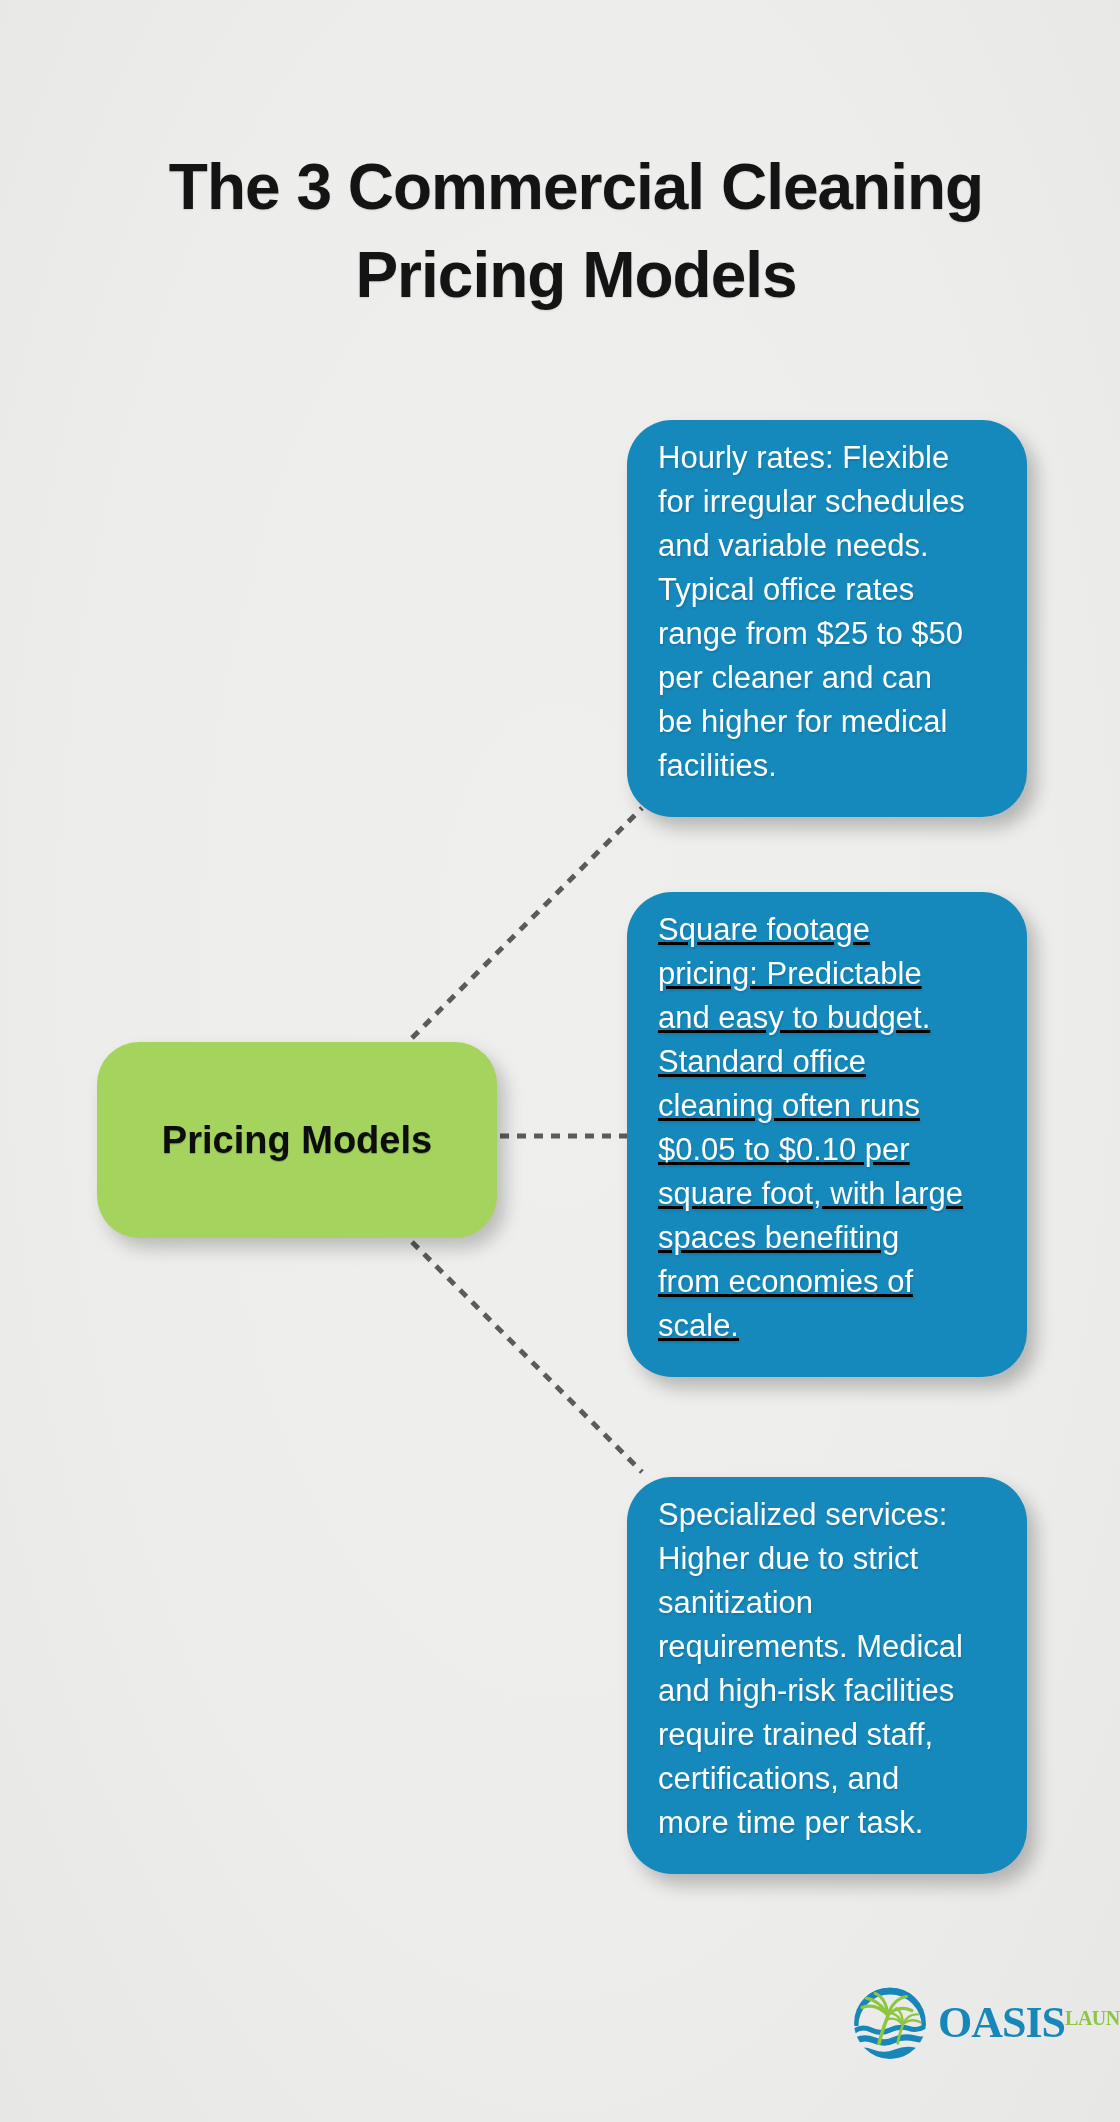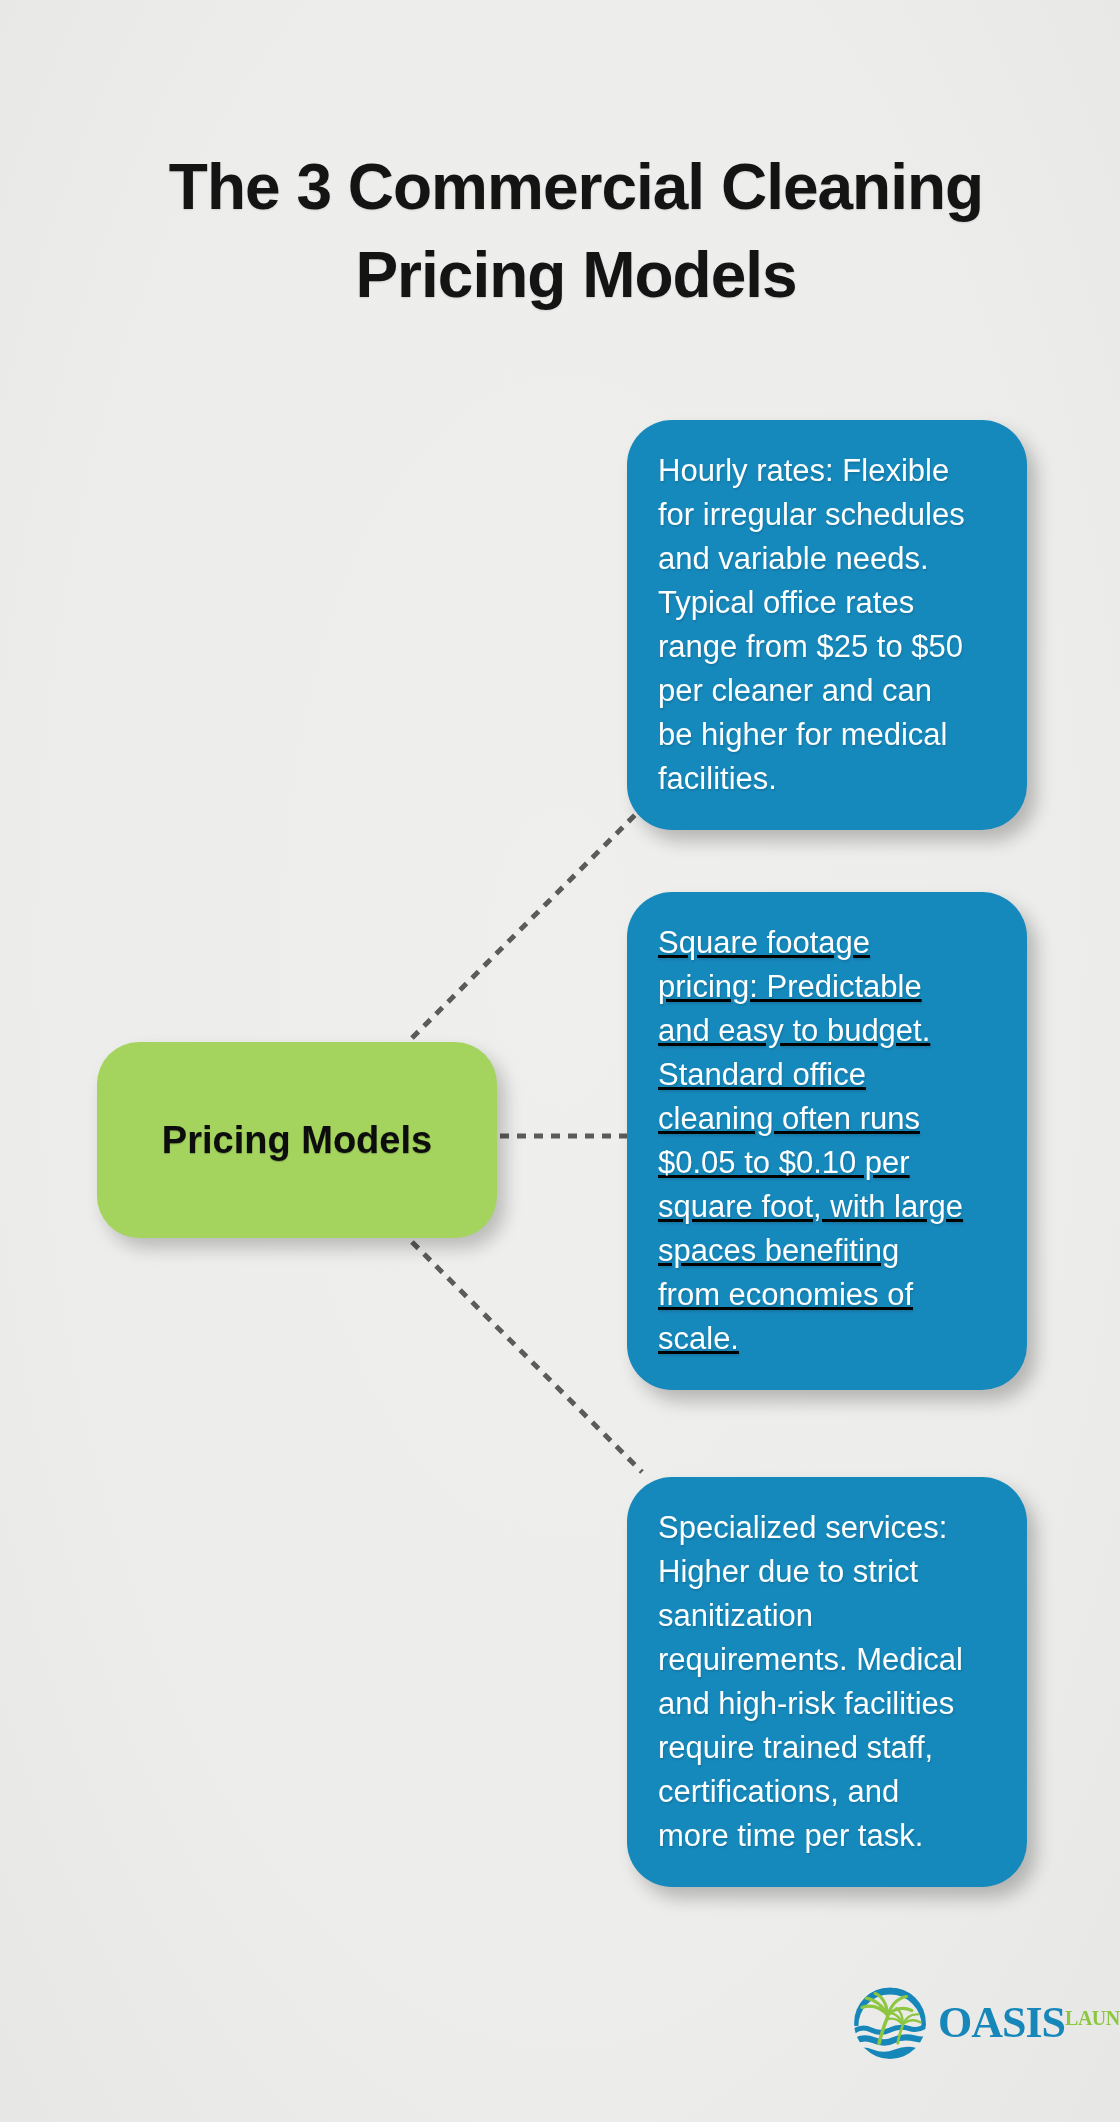--- a/index.html
+++ b/index.html
@@ -21,21 +21,21 @@
     display:flex;align-items:center;justify-content:center;
     box-shadow:8px 10px 18px rgba(0,0,0,0.22);
   }
   .center-node span{
     font-size:38px;font-weight:700;color:#0d0d0d;letter-spacing:0;
     text-shadow:0 1px 1px rgba(0,0,0,0.25);
   }
   .card{
     position:absolute;left:627px;width:400px;box-sizing:border-box;
     background:#1689bc;border-radius:45px;
-    padding:29px 26px 29px 31px;
+    padding:16px 26px 29px 31px;
     box-shadow:9px 11px 18px rgba(0,0,0,0.24);
   }
   .card p{
     margin:0;color:#ffffff;font-size:31px;line-height:44px;
     white-space:pre-line;text-shadow:1px 2px 2px rgba(0,0,0,0.13);
   }
   .card1{top:420px;}
   .card2{top:892px;text-decoration:underline;}
   .card3{top:1452px;margin-top:25px;}
   .logo{position:absolute;left:851px;top:1984px;display:flex;align-items:center;}

